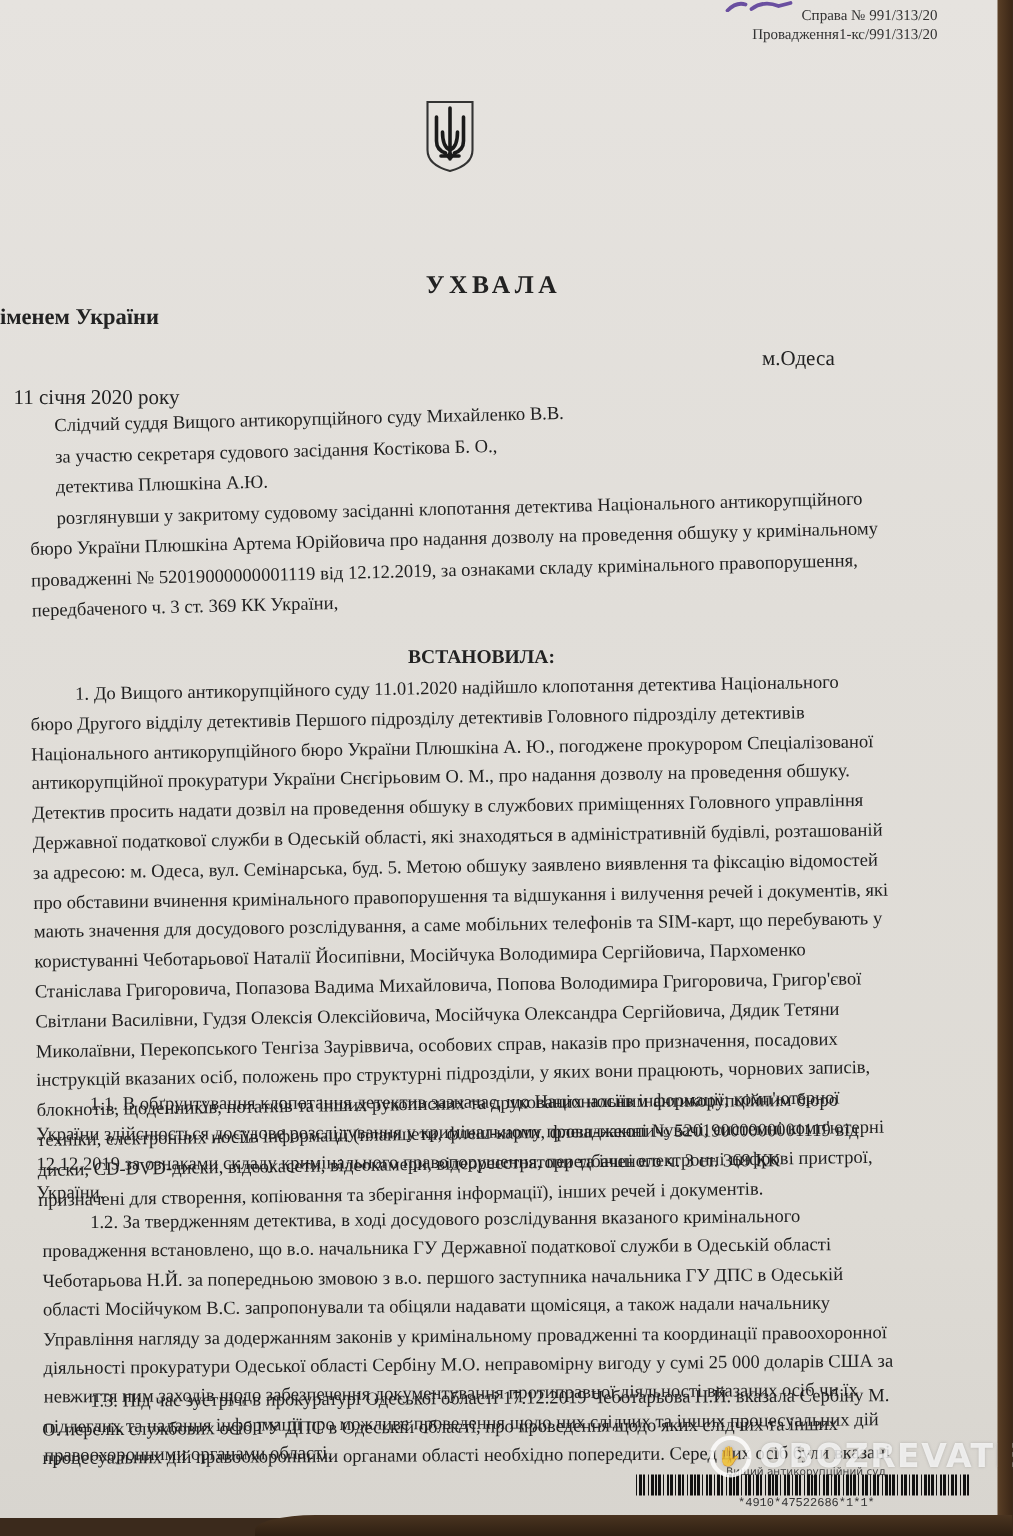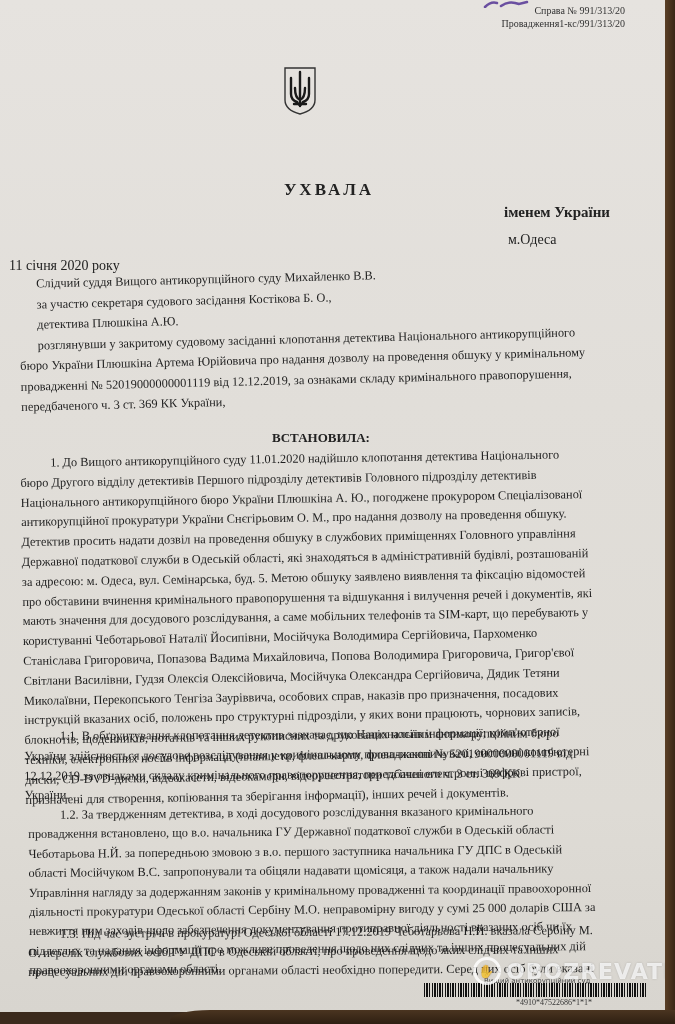--- a/index.html
+++ b/index.html
@@ -28,21 +28,21 @@
   .case-ref {
     position:absolute; right:42px; top:4px; text-align:right;
     font-size:10px; line-height:13px; color:#333;
   }
   .emblem { position:absolute; left:283px; top:66px; width:34px; height:50px; }
   .title {
     position:absolute; left:0; width:610px; text-align:center;
     top:180px; font-weight:bold; font-size:17px; letter-spacing:3px; color:#222;margin-left:24px;
   }
   .subtitle {
-    position:absolute; left:0; width:610px; text-align:right;
+    position:absolute; left:0; width:610px; text-align:left;
     top:204px; font-weight:bold; font-size:15px; color:#222;
   }
   .city { position:absolute; left:508px; top:232px; font-size:14px; color:#222; }
   .date { position:absolute; left:9px; top:258px; font-size:14px; color:#222; }
   .body-text {
     position:absolute; left:22px; width:622px; color:#1f1f1f;
     font-size:12.4px; line-height:19.8px; text-align:justify;
   }
   .line { display:block; white-space:nowrap; }
   .heading-set {
@@ -67,22 +67,21 @@
   }
   .barcode {
     position:absolute; left:424px; top:983px; width:222px; height:14px;
     background:repeating-linear-gradient(90deg,
       #111 0 1px, transparent 1px 2px, #111 2px 4px, transparent 4px 5px,
       #111 5px 6px, transparent 6px 8px, #111 8px 9px, transparent 9px 10px,
       #111 10px 12px, transparent 12px 13px);
   }
   .barcode-num {
     position:absolute; left:492px; top:998px; font-size:8px; color:#333;
-    font-family:Liberation Serif, serif;
-    margin-left:24px;
+    font-family:Liberation Mono, monospace;
   }
 </style>
 </head>
 <body>
 
 <div class="page">
 
   <svg class="ink-mark" viewBox="0 0 50 8">
     <path d="M2 7 Q8 1 14 3 M18 6 Q26 0 36 4 L44 2" stroke="#6a4fa0" stroke-width="2.5" fill="none" stroke-linecap="round"></path>
   </svg>

